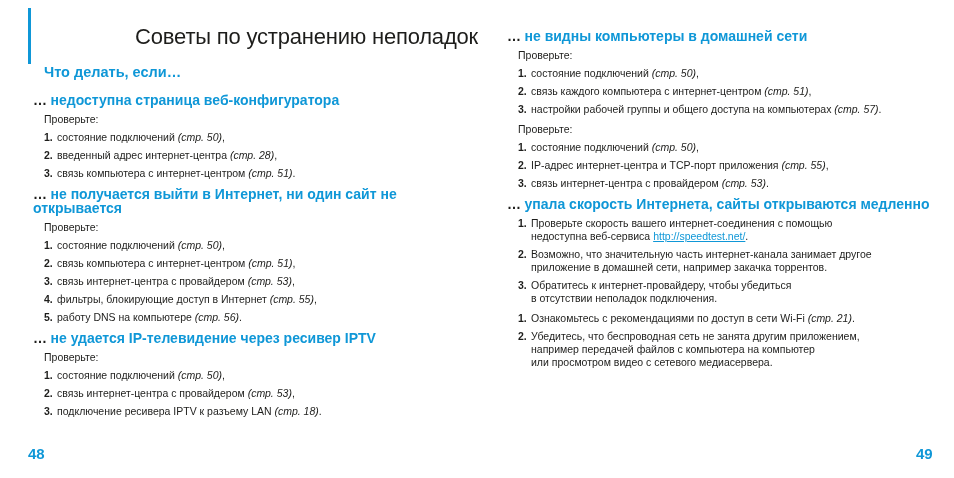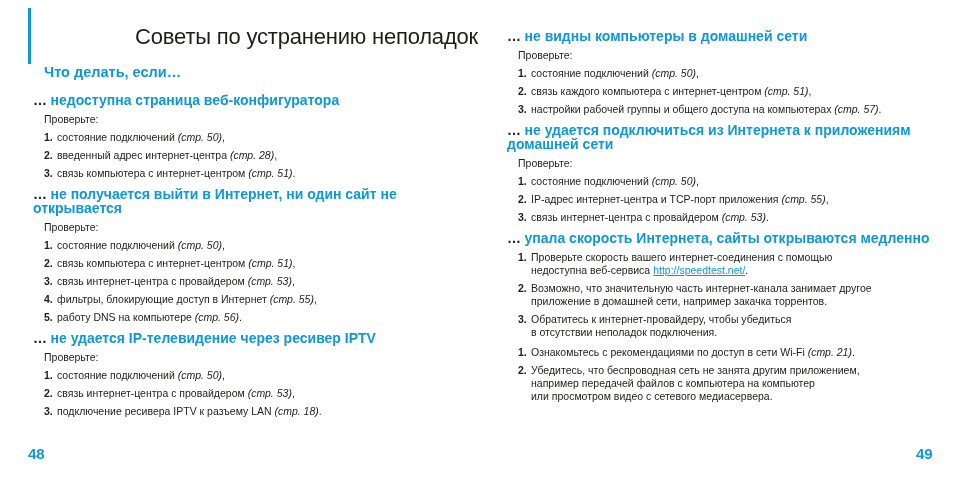--- a/index.html
+++ b/index.html
@@ -193,21 +193,20 @@
         </li>
 
         <li class="item">
           <span class="num">3.</span>
           <span class="body"><span class="txt">настройки рабочей группы и общего доступа на компьютерах </span><span class="ref">(стр. 57)</span><span class="tail">.</span></span>
         </li>
       </ol>
   </section>
 
   <section class="topic">
-    <h3 class="topic-heading"><span class="dots">…</span><span>не удается подключиться из Интернета к приложениям домашней сети</span></h3>
     <p class="intro">Проверьте:</p>
     <ol class="items">
 
         <li class="item">
           <span class="num">1.</span>
           <span class="body"><span class="txt">состояние подключений </span><span class="ref">(стр. 50)</span><span class="tail">,</span></span>
         </li>
 
         <li class="item">
           <span class="num">2.</span>

